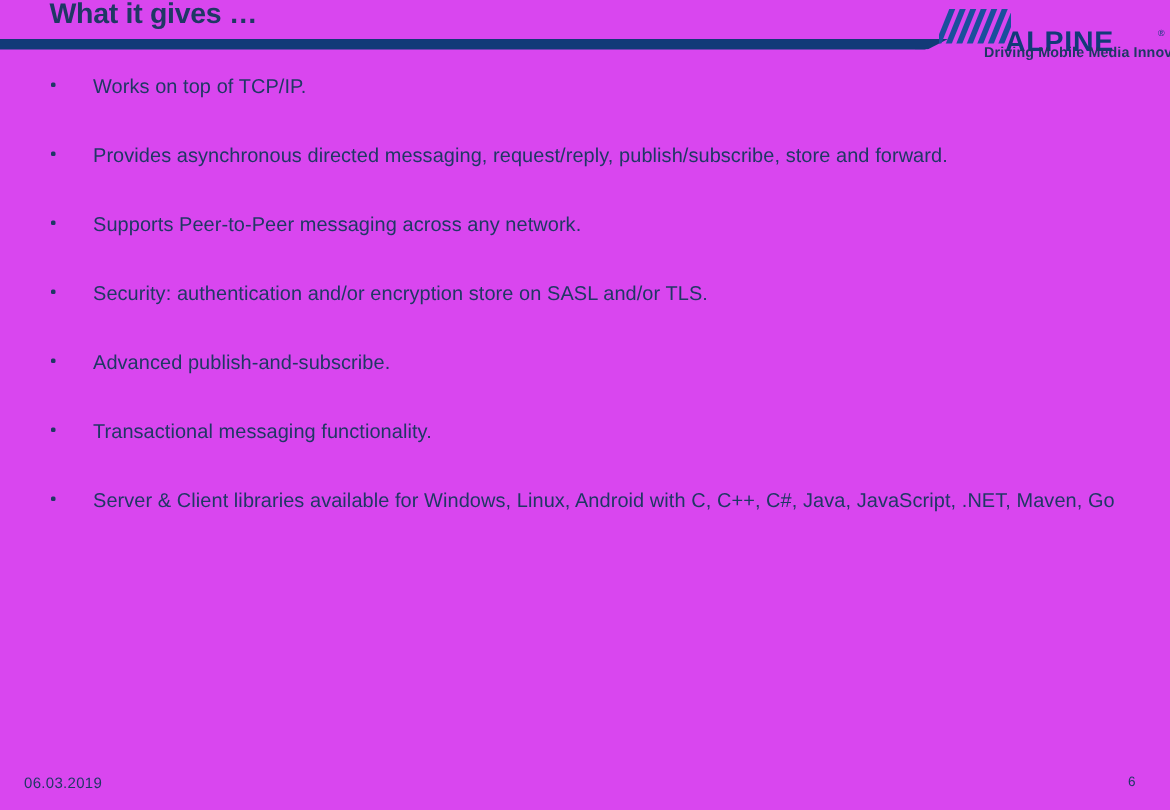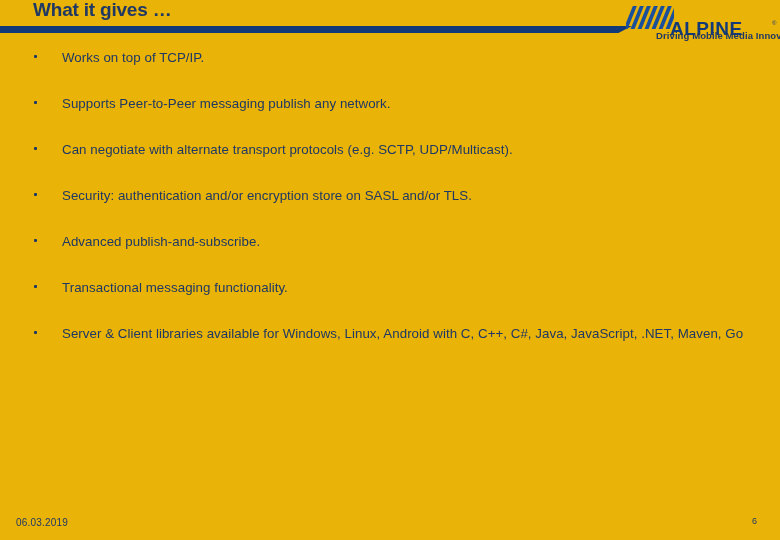--- a/index.html
+++ b/index.html
@@ -9,21 +9,21 @@
     height: 540px;
     background: #ffffff;
     font-family: "Liberation Sans", sans-serif;
     overflow: hidden;
   }
 
   .slide {
     position: relative;
     width: 780px;
     height: 540px;
-    background: #eab308;
+    background: #d946ef;
   }
 
   
   .slide-title {
     position: absolute;
     left: 33px;
     top: -4px;
     font-size: 19px;
     font-weight: bold;
     color: #1F3864;
@@ -191,30 +191,30 @@
     <div class="logo-tagline">Driving Mobile Media Innovation</div>
   </div>
 
   <div class="bullets">
 
     <div class="bullet-row">
       <div class="bullet-mark"></div>
       <div class="bullet-text">Works on top of TCP/IP.</div>
     </div>
 
-
-    <div class="bullet-row">
-      <div class="bullet-mark"></div>
-      <div class="bullet-text">Supports Peer-to-Peer messaging publish any network.</div>
-    </div>
-
-    <div class="bullet-row">
-      <div class="bullet-mark"></div>
-      <div class="bullet-text">Can negotiate with alternate transport protocols (e.g. SCTP, UDP/Multicast).</div>
-    </div>
+    <div class="bullet-row">
+      <div class="bullet-mark"></div>
+      <div class="bullet-text">Provides asynchronous directed messaging, request/reply, publish/subscribe, store and forward.</div>
+    </div>
+
+    <div class="bullet-row">
+      <div class="bullet-mark"></div>
+      <div class="bullet-text">Supports Peer-to-Peer messaging across any network.</div>
+    </div>
+
 
 
     <div class="bullet-row">
       <div class="bullet-mark"></div>
       <div class="bullet-text">Security: authentication and/or encryption store on SASL and/or TLS.</div>
     </div>
 
     <div class="bullet-row">
       <div class="bullet-mark"></div>
       <div class="bullet-text">Advanced publish-and-subscribe.</div>

